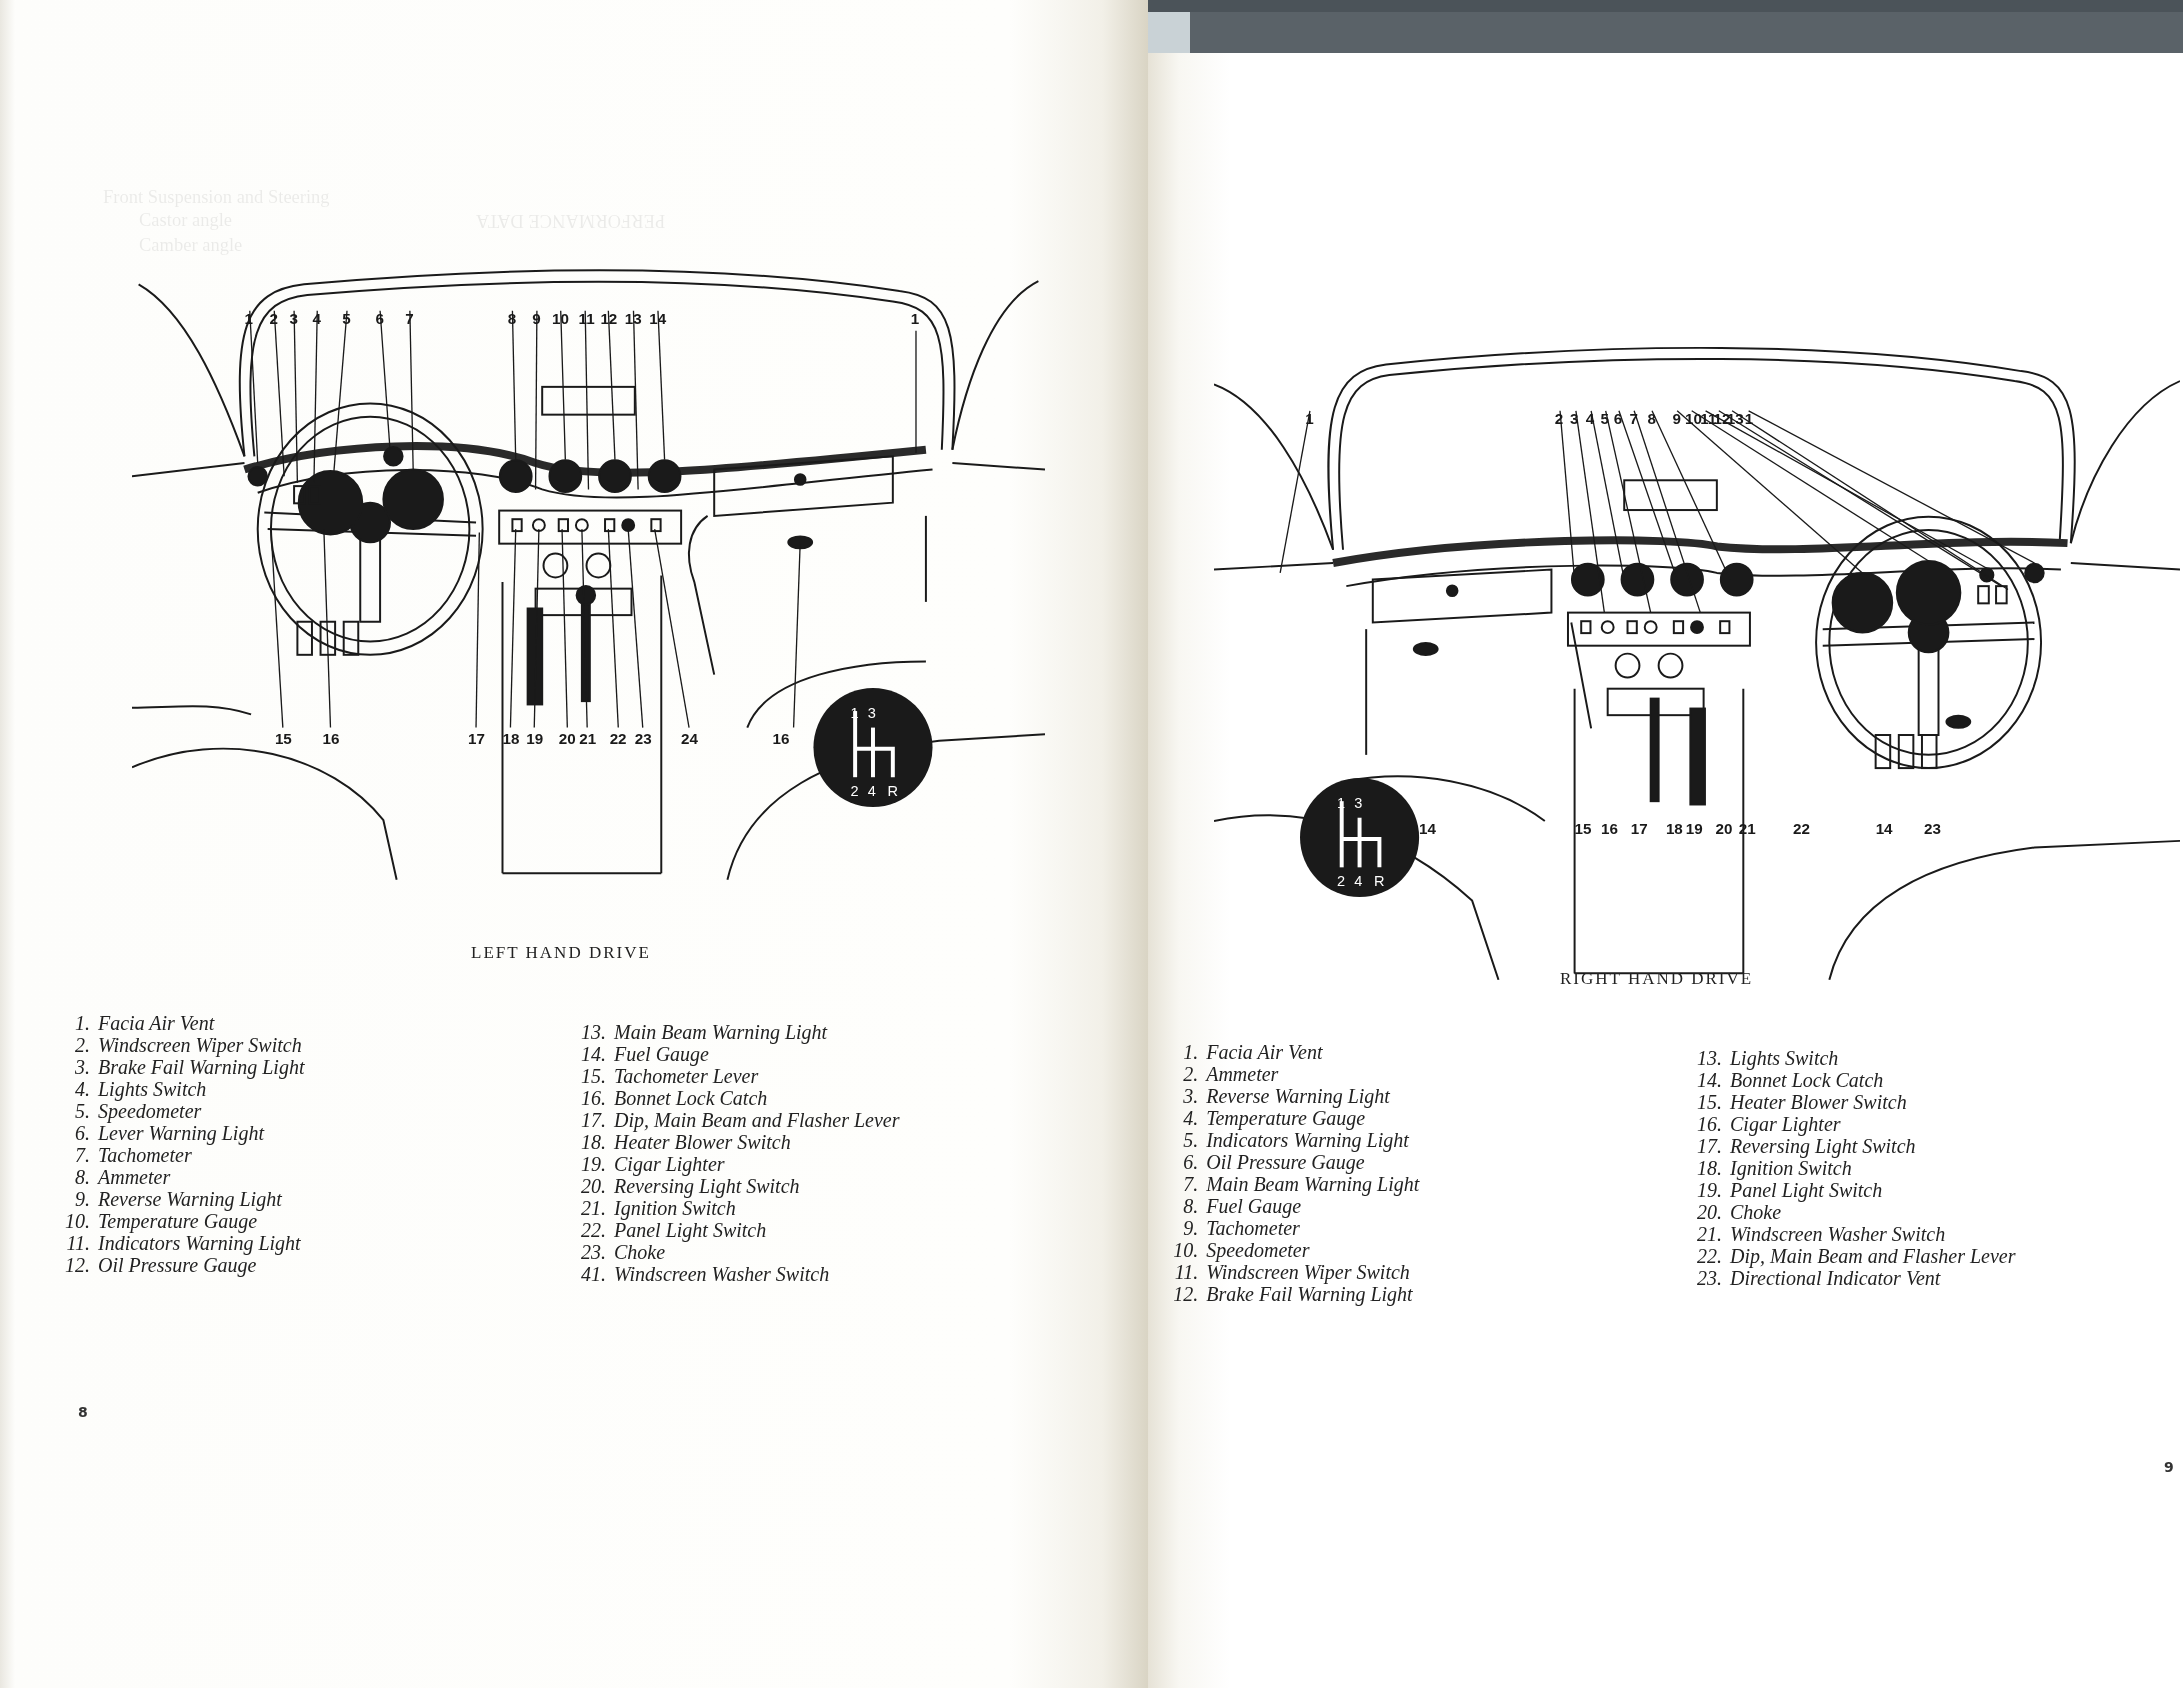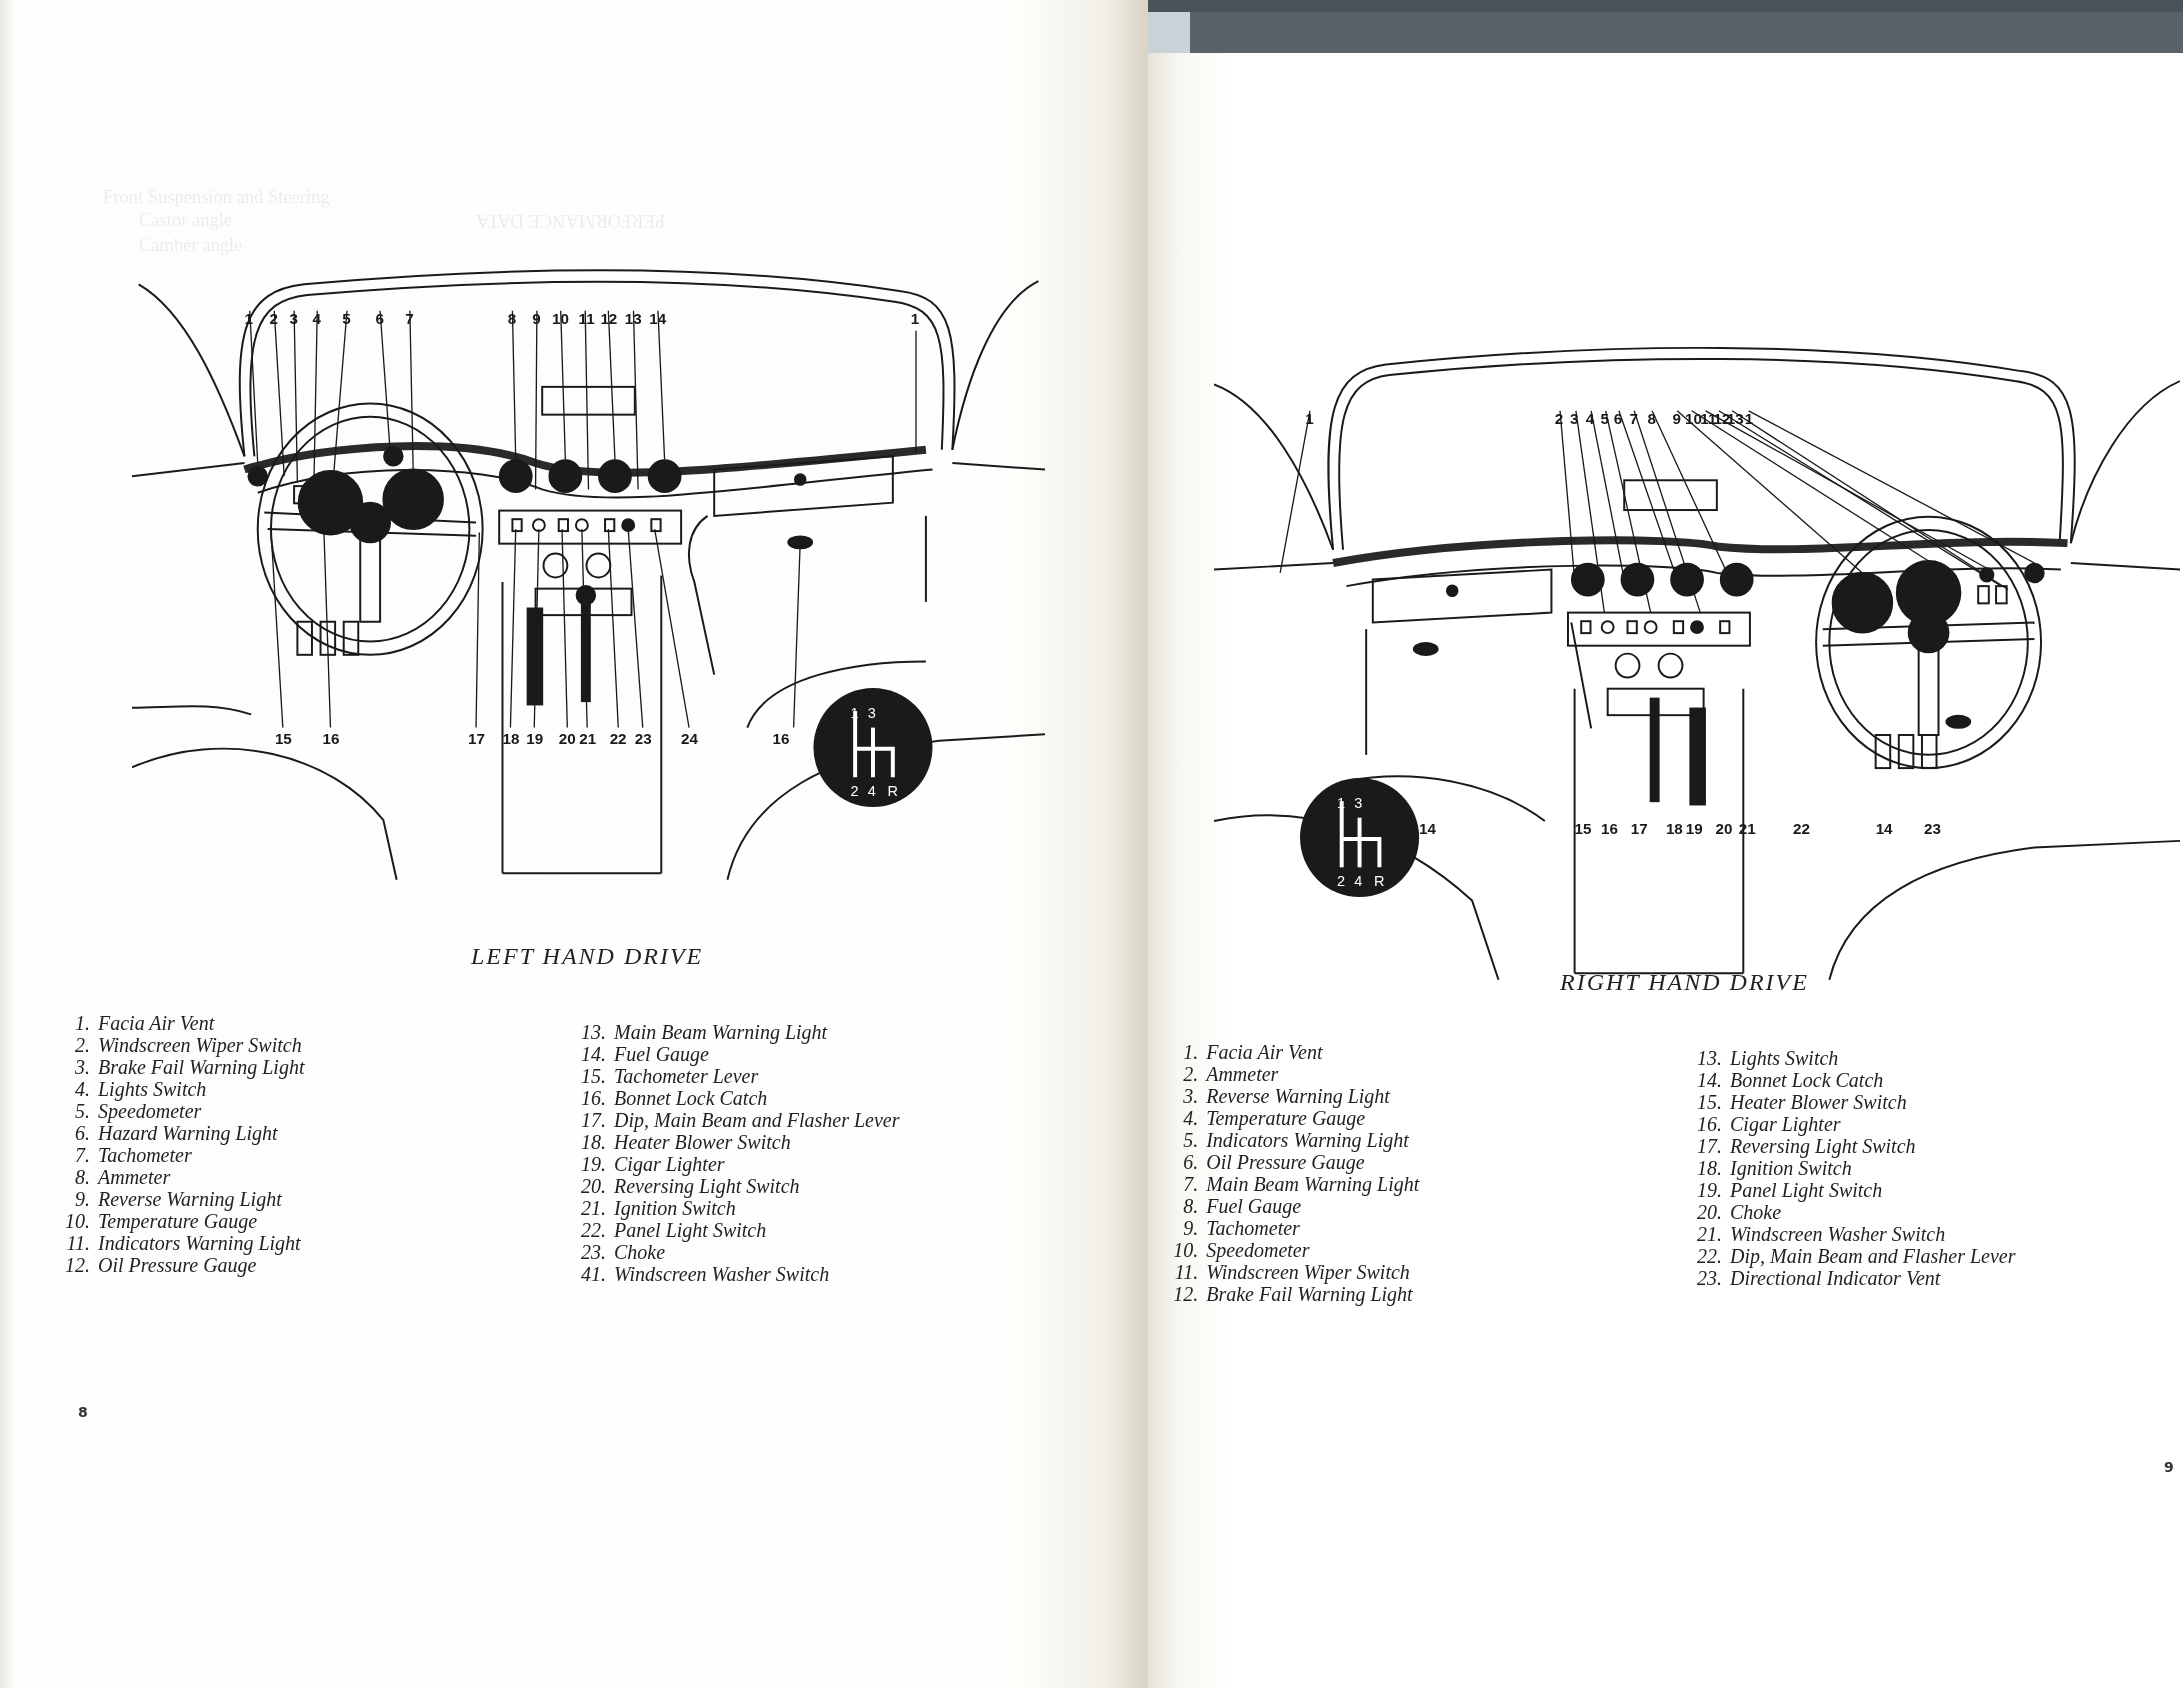--- a/index.html
+++ b/index.html
@@ -6,21 +6,21 @@
   body { width:2183px; height:1688px; position:relative; overflow:hidden; background:#5a6268; font-family:"Liberation Serif", serif; }
   .topbar { position:absolute; left:0; top:0; width:2183px; height:12px; background:#4b5359; }
   .backdrop { position:absolute; left:1111px; top:12px; width:79px; height:46px; background:#c9d2d6; }
   .page { position:absolute; top:0; height:1688px; }
   .page-left { left:0; width:1148px; background:linear-gradient(to right,#fdfdfb 0%,#fefefc 88%,#f2f0e8 96%,#d9d4c4 100%); }
   .page-right { left:1148px; width:1035px; top:53px; height:1635px; background:linear-gradient(to right,#e6e2d6 0%,#f8f7f2 3%,#ffffff 8%,#ffffff 100%); }
   .page-left-edge { position:absolute; left:0; top:0; width:14.6px; height:1688px; background:linear-gradient(to right,#e9e7e0,#fdfdfb); }
   .diagram { position:absolute; }
   .diagram svg { width:100%; height:100%; display:block; }
   .callout { font-family:"Liberation Sans", sans-serif; font-weight:bold; font-size:23px; fill:#1a1a1a; }
-  .caption { position:absolute; font-style:italic; font-size:24px; letter-spacing:2px; color:#222; white-space:nowrap; }
+  .caption { position:absolute; font-size:17px; letter-spacing:2px; color:#222; white-space:nowrap; }
   .legend { position:absolute; list-style:none; margin:0; padding:0; font-style:italic; font-size:20px; color:#222; line-height:22px; }
   .legend li { display:flex; white-space:nowrap; }
   .legend .num { display:inline-block; width:37px; text-align:right; margin-right:8px; }
   .page-num { position:absolute; font-family:"DejaVu Sans", sans-serif; font-weight:bold; font-size:14px; color:#333; }
   .knob-text { font-family:"Liberation Sans", sans-serif; font-size:22px; fill:#ffffff; }
   .ghost { position:absolute; color:#000; opacity:0.07; font-size:18.5px; white-space:nowrap; }
 </style>
 </head>
 <body>
 
@@ -199,21 +199,21 @@
     <li>
         <span class="num">4.</span>
         <span>Lights Switch</span>
       </li>
     <li>
         <span class="num">5.</span>
         <span>Speedometer</span>
       </li>
     <li>
         <span class="num">6.</span>
-        <span>Hazard Warning Light</span>
+        <span>Lever Warning Light</span>
       </li>
     <li>
         <span class="num">7.</span>
         <span>Tachometer</span>
       </li>
     <li>
         <span class="num">8.</span>
         <span>Ammeter</span>
       </li>
     <li>

